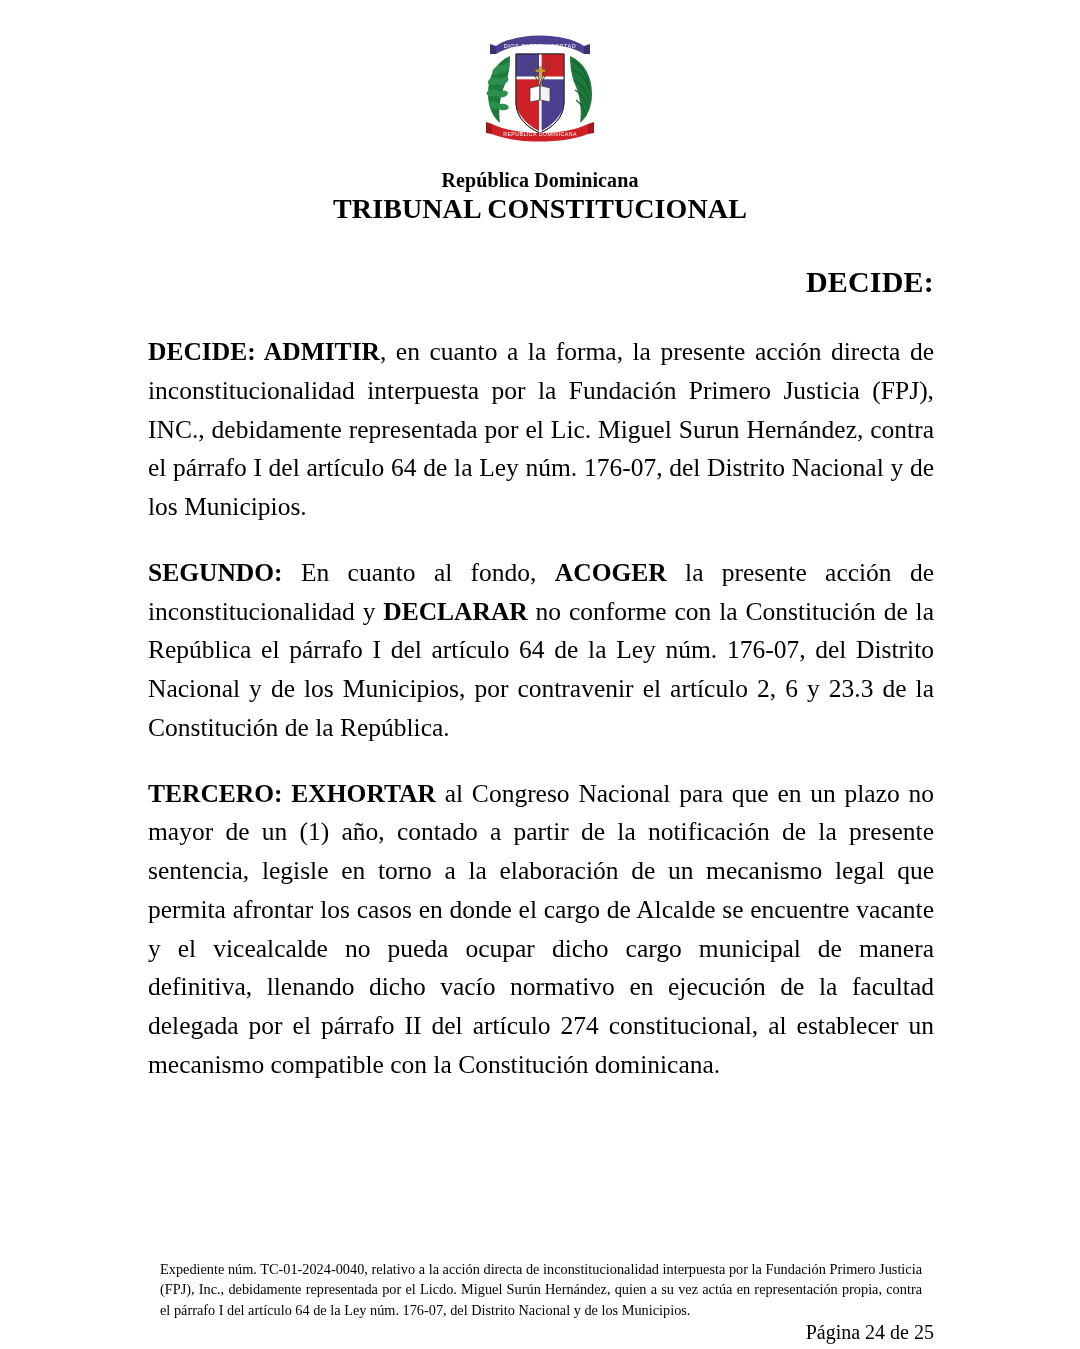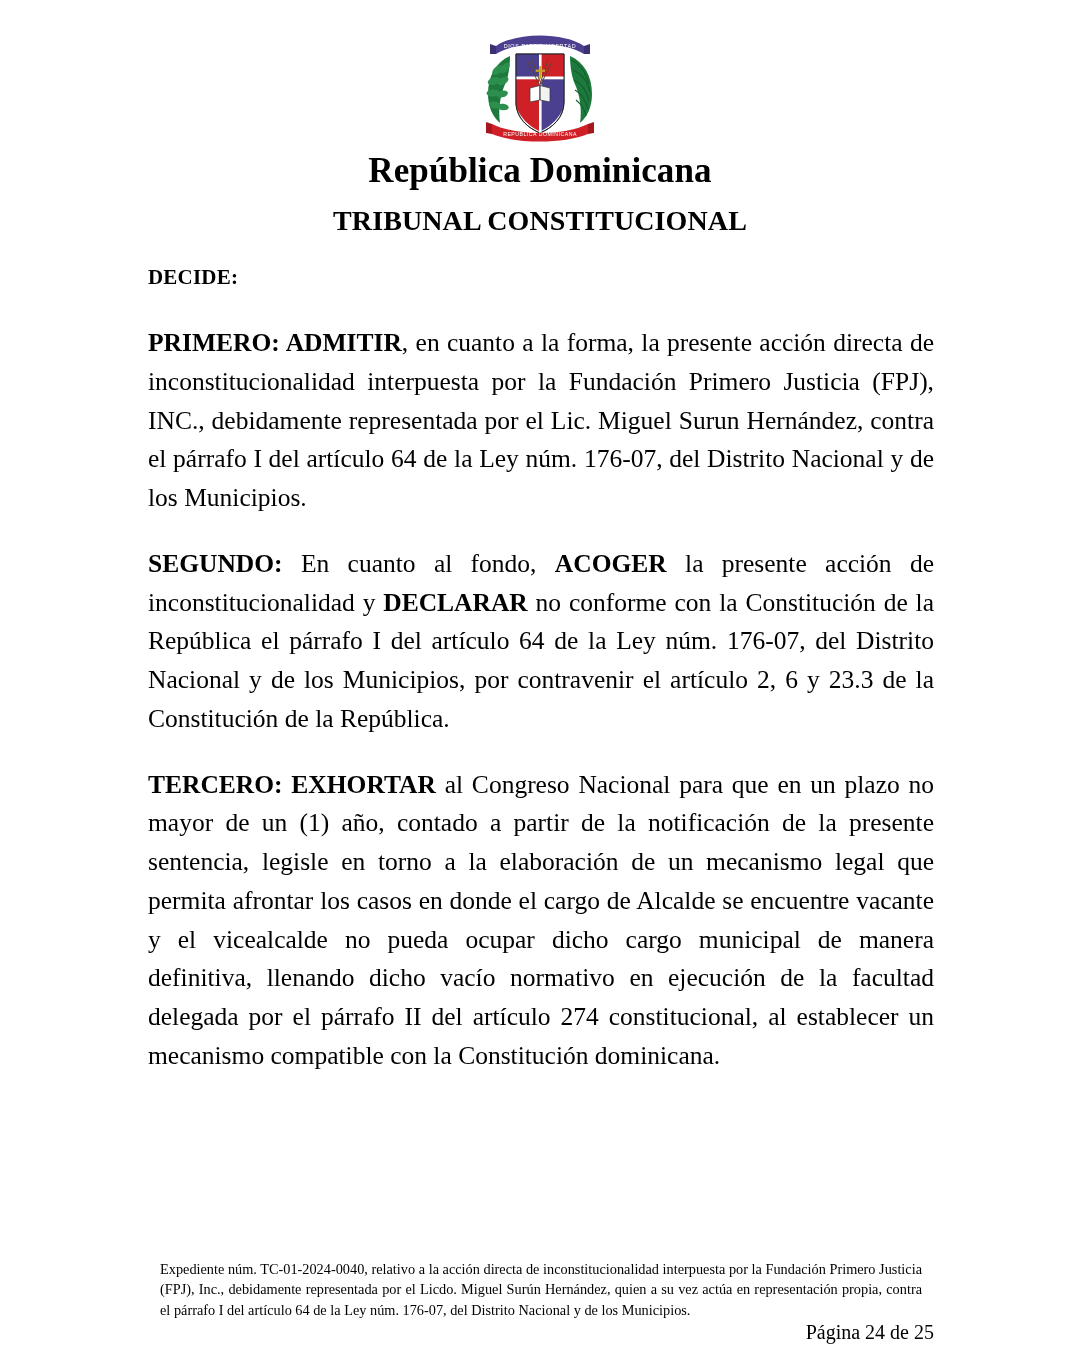--- a/index.html
+++ b/index.html
@@ -32,51 +32,51 @@
     display: block;
     margin: 0 auto;
     width: 140px;
     height: 118px;
   }
   .header-line {
     font-weight: bold;
     letter-spacing: 0.1px;
   }
   .header-line-1 {
-    font-size: 35px;
+    font-size: 20px;
     line-height: 1.16;
-    margin-top: 9px;
+    margin-top: 27px;
   }
   .header-line-2 {
     font-size: 28px;
     line-height: 1.16;
-    margin-top: 13px;
+    margin-top: 1px;
   }
 
   
   .doc-body {
     position: absolute;
     left: 148px;
     top: 235px;
     width: 786px;
   }
   .para {
     font-size: 25.5px;
     line-height: 1.52;
     text-align: justify;
     text-justify: inter-word;
     margin: 0 0 27px 0;
     hyphens: none;
   }
   .para:last-child { margin-bottom: 16px; }
 
   .decide-heading {
-    font-size: 21px;
+    font-size: 30px;
     font-weight: bold;
-    text-align: left;
+    text-align: right;
     margin: 30px 0 34px 0;
     letter-spacing: 0.2px;
   }
 
   .lead {
     font-weight: bold;
   }
 
   
   .doc-footer {
@@ -184,21 +184,21 @@
     <div class="header-line header-line-1">República Dominicana</div>
     <div class="header-line header-line-2">TRIBUNAL CONSTITUCIONAL</div>
   </div>
 
   <div class="doc-body">
 
 
 
     <div class="decide-heading">DECIDE:</div>
 
-    <p class="para"><span class="lead">PRIMERO: ADMITIR</span><span>, en cuanto a la forma, la presente acción directa de inconstitucionalidad interpuesta por la Fundación Primero Justicia (FPJ), INC., debidamente representada por el Lic. Miguel Surun Hernández, contra el párrafo I del artículo 64 de la Ley núm. 176-07, del Distrito Nacional y de los Municipios.</span></p>
+    <p class="para"><span class="lead">DECIDE: ADMITIR</span><span>, en cuanto a la forma, la presente acción directa de inconstitucionalidad interpuesta por la Fundación Primero Justicia (FPJ), INC., debidamente representada por el Lic. Miguel Surun Hernández, contra el párrafo I del artículo 64 de la Ley núm. 176-07, del Distrito Nacional y de los Municipios.</span></p>
 
     <p class="para"><span class="lead">SEGUNDO:</span><span> En cuanto al fondo, </span><span class="lead">ACOGER</span><span> la presente acción de inconstitucionalidad y </span><span class="lead">DECLARAR</span><span> no conforme con la Constitución de la República el párrafo I del artículo 64 de la Ley núm. 176-07, del Distrito Nacional y de los Municipios, por contravenir el artículo 2, 6 y 23.3 de la Constitución de la República.</span></p>
 
     <p class="para"><span class="lead">TERCERO: EXHORTAR</span><span> al Congreso Nacional para que en un plazo no mayor de un (1) año, contado a partir de la notificación de la presente sentencia, legisle en torno a la elaboración de un mecanismo legal que permita afrontar los casos en donde el cargo de Alcalde se encuentre vacante y el vicealcalde no pueda ocupar dicho cargo municipal de manera definitiva, llenando dicho vacío normativo en ejecución de la facultad delegada por el párrafo II del artículo 274 constitucional, al establecer un mecanismo compatible con la Constitución dominicana.</span></p>
   </div>
 
   <div class="doc-footer">
     <p class="footnote">Expediente núm. TC-01-2024-0040, relativo a la acción directa de inconstitucionalidad interpuesta por la Fundación Primero Justicia (FPJ), Inc., debidamente representada por el Licdo. Miguel Surún Hernández, quien a su vez actúa en representación propia, contra el párrafo I del artículo 64 de la Ley núm. 176-07, del Distrito Nacional y de los Municipios.</p>
   </div>
 

